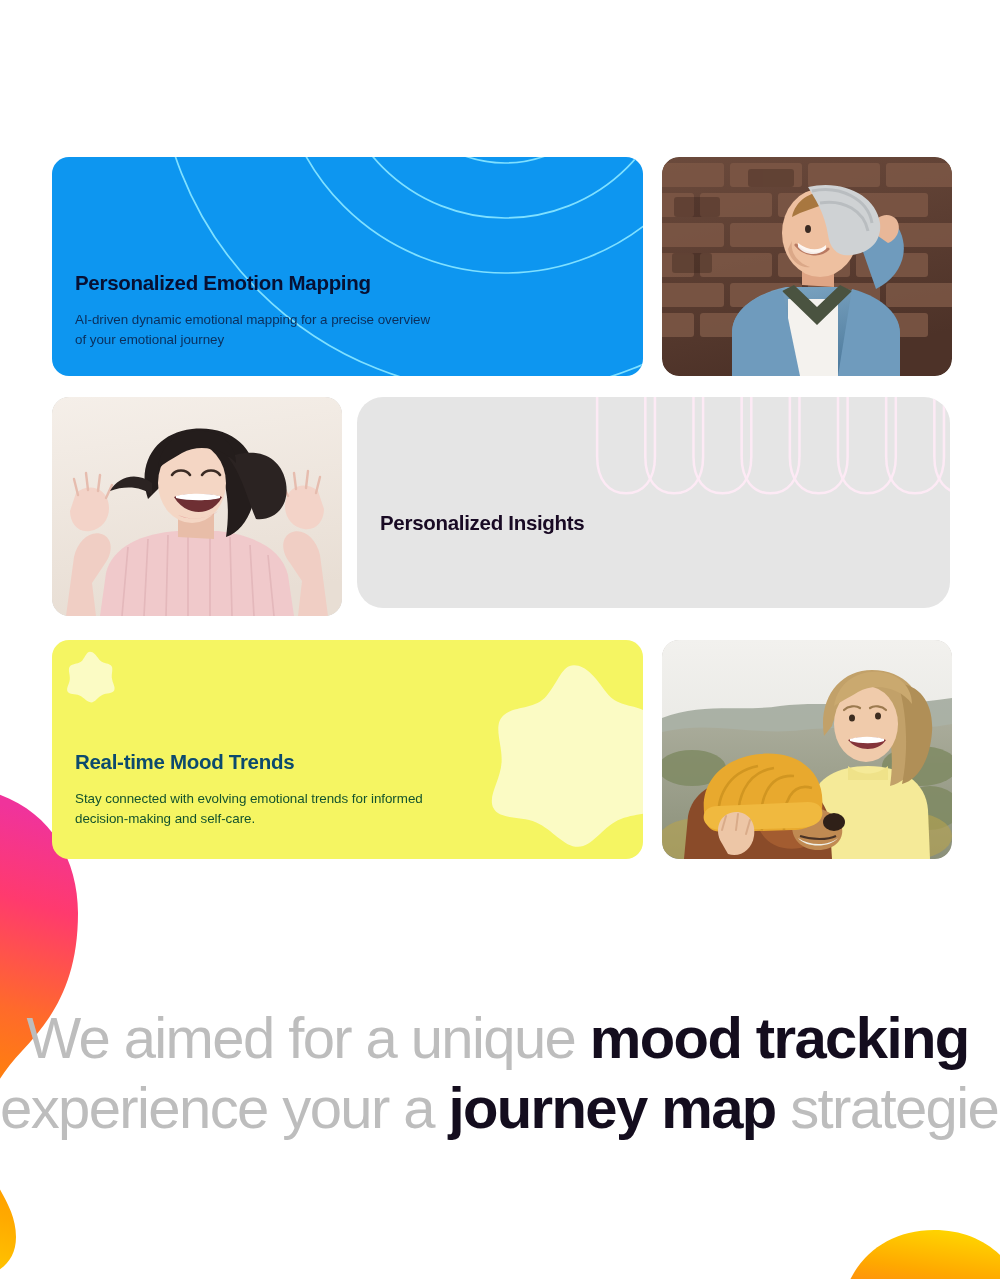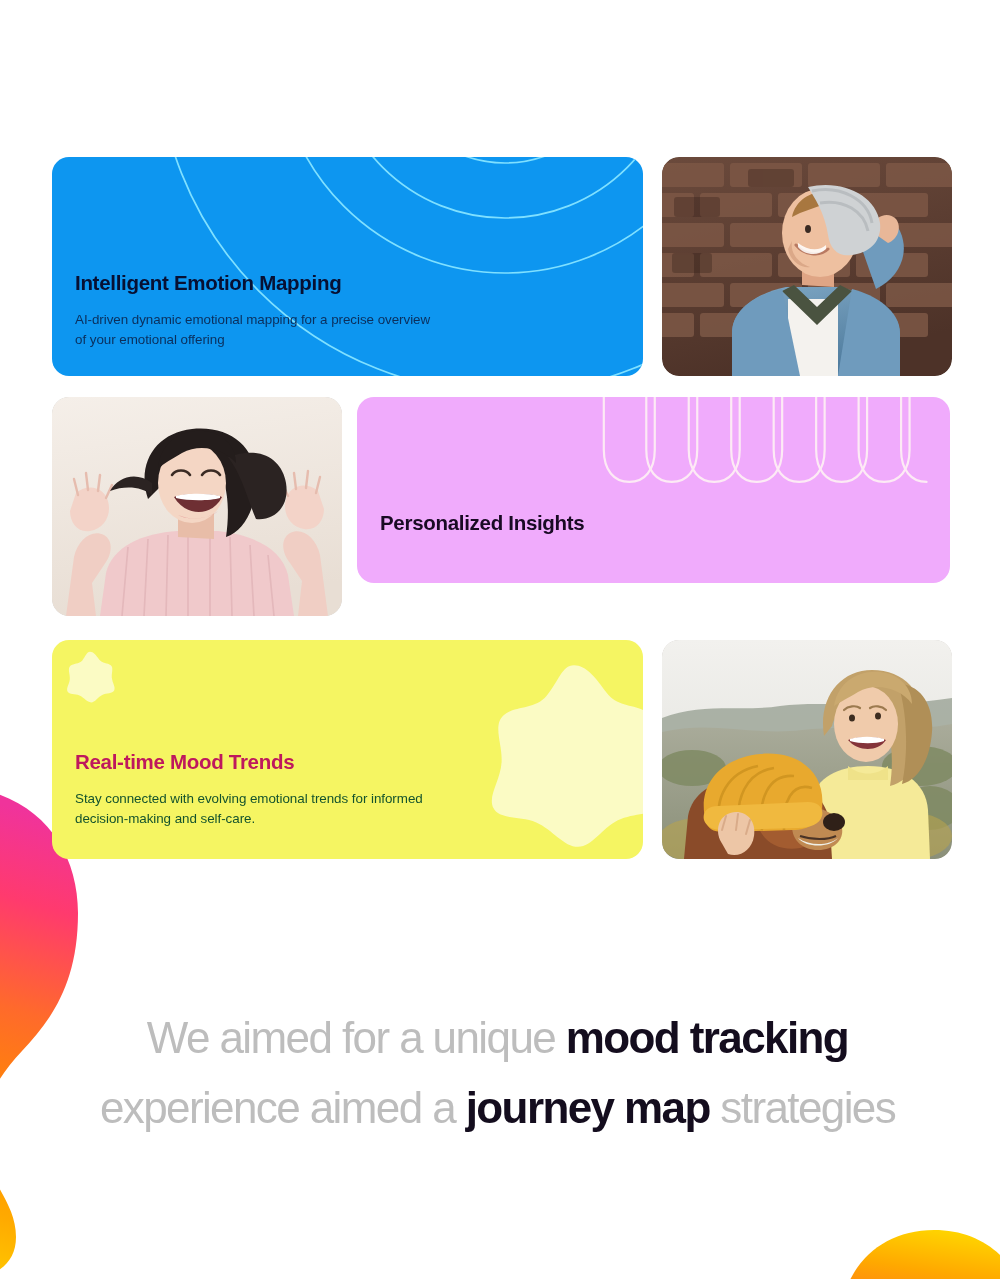--- a/index.html
+++ b/index.html
@@ -16,21 +16,21 @@
   .blob-left  { left:-118px; top:785px;  width:300px; height:494px; }
   .blob-right { left:838px;  top:1130px; width:280px; height:260px; }
 
   
   .card {
     position:absolute;
     border-radius:17px;
     overflow:hidden;
   }
   .card-blue   { left:52px;  top:157px; width:591px; height:219px; background:#0d96f0; }
-  .card-purple { left:357px; top:397px; width:593px; height:186px; background:#f0abfc; }
+  .card-purple { left:357px; top:397px; width:593px; height:211px; background:#e5e5e5;border-radius:26px; }
   .card-yellow { left:52px;  top:640px; width:591px; height:219px; background:#f5f562; }
 
   .photo {
     position:absolute;
     border-radius:17px;
     overflow:hidden;
     background:#d8d4d0;
   }
   .photo-1 { left:662px; top:157px; width:290px; height:219px; }
   .photo-2 { left:52px;  top:397px; width:290px; height:219px; }
@@ -55,33 +55,33 @@
     margin-top:14px;
     font-size:13.4px;
     line-height:20px;
     letter-spacing:-0.05px;
     white-space:pre-line;
   }
   .card-blue   .card-title { color:#071033; }
   .card-blue   .card-desc  { color:#0b2f5c; }
   .card-purple .card-title { color:#190a24; }
   .card-purple .card-desc  { color:#46214f; }
-  .card-yellow .card-title { color:#be185d; }
+  .card-yellow .card-title { color:#0c4a6e; }
   .card-yellow .card-desc  { color:#14532d; }
 
   .deco { position:absolute; inset:0; pointer-events:none; }
   .deco svg { display:block; width:100%; height:100%; overflow:visible; }
 
   
   .headline {
     position:absolute;
     left:0; right:5px;
     top:1003px;
     text-align:center;
-    font-size:44px;
+    font-size:58px;
     line-height:70px;
     letter-spacing:-1.6px;
     color:#bdbdbd;
     font-weight:400;
     white-space:nowrap;
   }
   .headline .hl-strong { color:#140d1e; font-weight:700; }
   .headline .hl-line { display:block; }
 </style>
 </head>
@@ -127,23 +127,23 @@
       <svg viewBox="0 0 591 219" xmlns="http://www.w3.org/2000/svg">
         <g fill="none" stroke="#7fe0ff" stroke-width="1.7">
           <circle cx="453" cy="-112" r="118"></circle>
           <circle cx="453" cy="-112" r="173"></circle>
           <circle cx="453" cy="-112" r="228"></circle>
           <circle cx="453" cy="-112" r="348"></circle>
         </g>
       </svg>
     </div>
     <div class="card-body">
-      <div class="card-title">Intelligent Emotion Mapping</div>
+      <div class="card-title">Personalized Emotion Mapping</div>
       <div class="card-desc">AI-driven dynamic emotional mapping for a precise overview
-of your emotional offering</div>
+of your emotional journey</div>
     </div>
   </div>
 
   <div class="photo photo-1">
     <svg viewBox="0 0 290 219" xmlns="http://www.w3.org/2000/svg" role="img">
       <defs>
         <linearGradient id="brick" x1="0" y1="0" x2="0.3" y2="1">
           <stop offset="0%" stop-color="#6b4a3c"></stop>
             <stop offset="100%" stop-color="#4d3228"></stop>
         </linearGradient>
@@ -383,16 +383,16 @@
           <path d="M64,176 L60,190"></path>
             <path d="M76,174 L74,190"></path>
             <path d="M88,180 L84,194"></path>
         </g>
       </g>
     </svg>
   </div>
 
   <div class="headline">
     <span class="hl-line"><span>We aimed for a unique </span><span class="hl-strong">mood tracking</span></span>
-    <span class="hl-line"><span>experience aimed a </span><span class="hl-strong">journey map</span><span> strategies</span></span>
+    <span class="hl-line"><span>experience your a </span><span class="hl-strong">journey map</span><span> strategies</span></span>
   </div>
 
 </div>
 
 </body></html>

